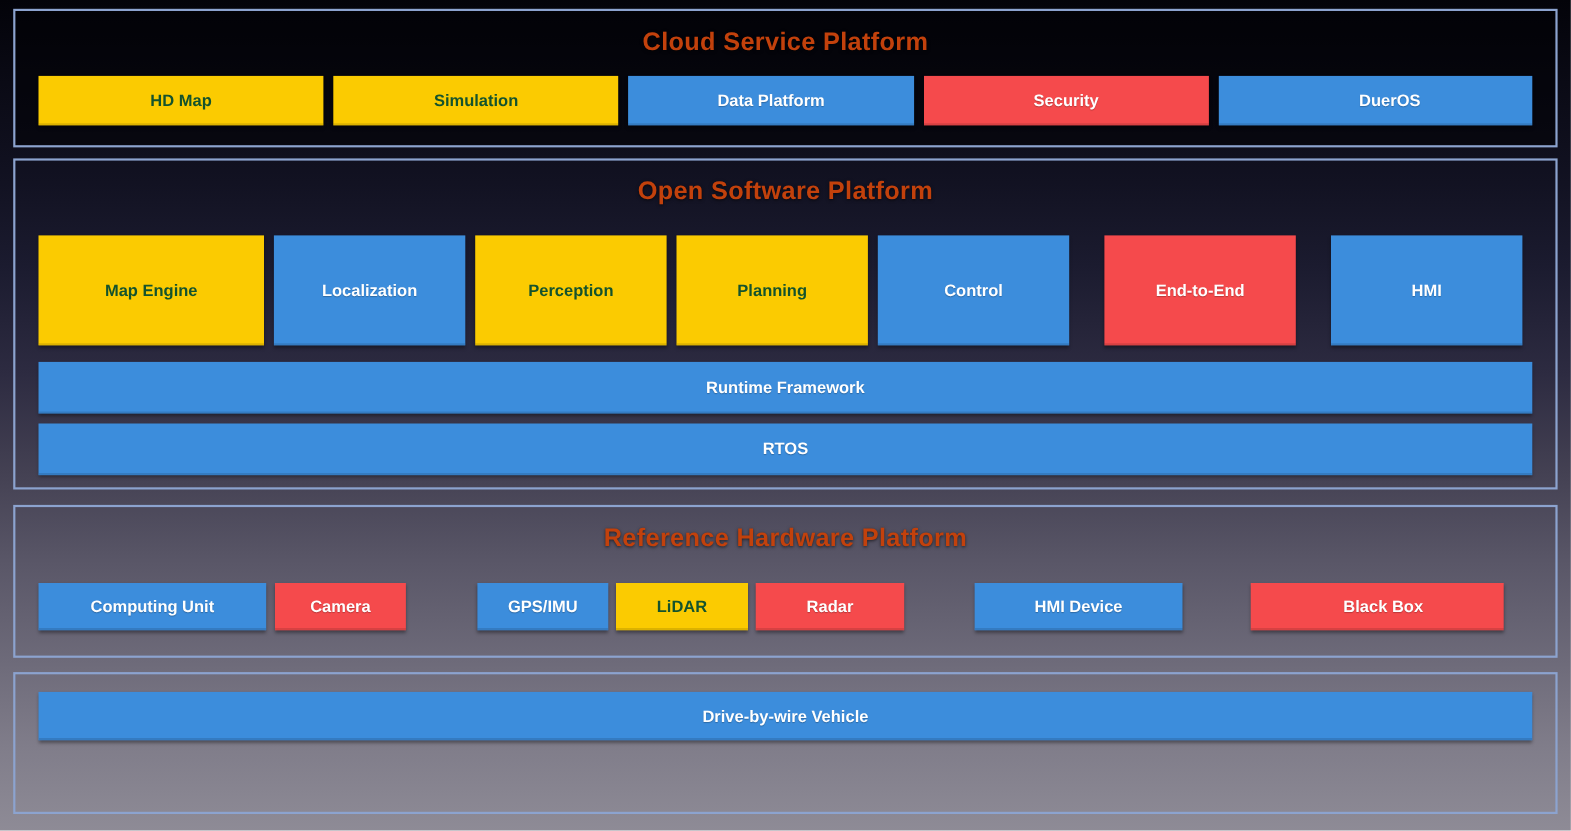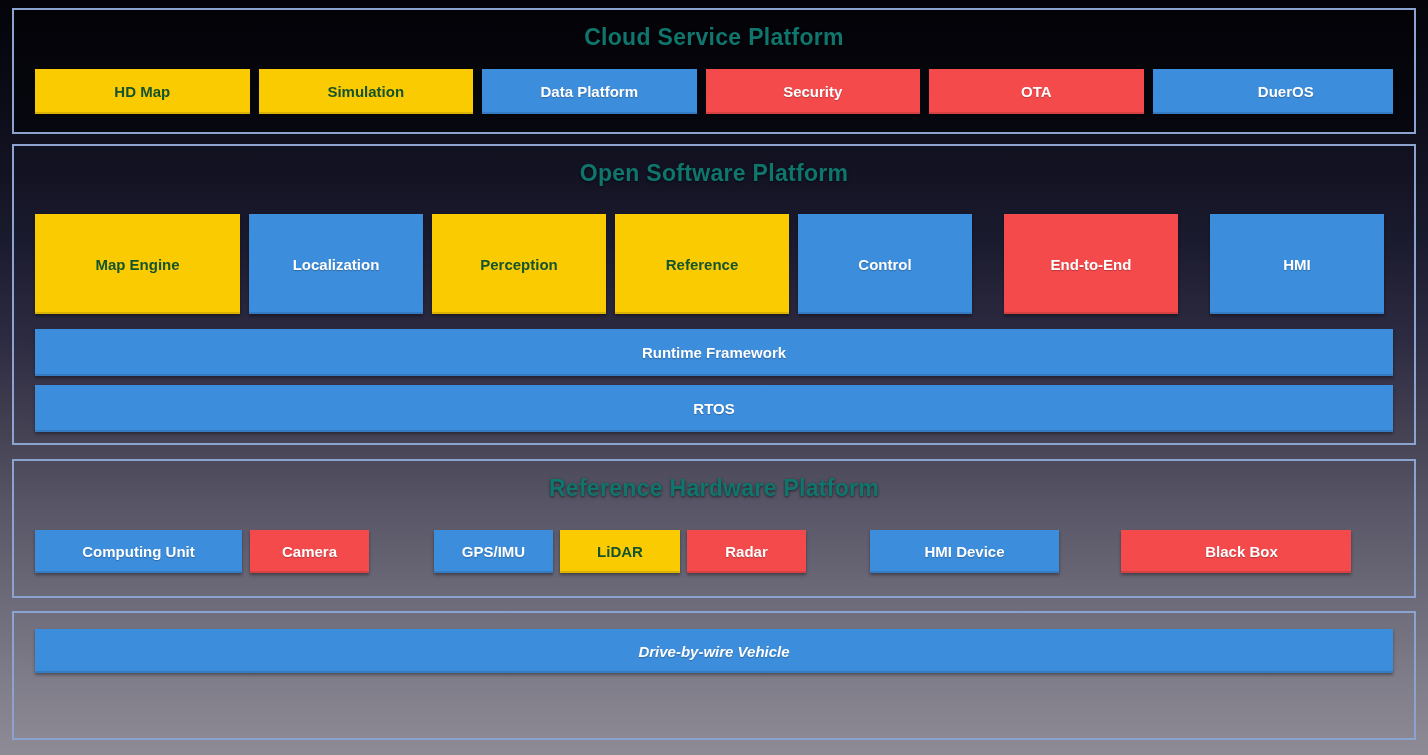--- a/index.html
+++ b/index.html
@@ -22,21 +22,21 @@
   #section-cloud    { top: 8px;   height: 126px; background: rgba(2,2,6,0.55); }
   #section-software { top: 144px; height: 301px; }
   #section-hardware { top: 459px; height: 139px; }
   #section-vehicle  { top: 611px; height: 129px; }
 
   .section-title {
     margin-top: 13px;
     height: 28px; line-height: 28px;
     text-align: center;
     font-size: 23px; font-weight: bold;
-    color: #0f766e;
+    color: #c2410c;
     text-shadow: 0 1px 3px rgba(0,0,0,0.65);
     letter-spacing: 0.3px;
   }
 
   .row { display: flex; padding: 0 21px; }
 
   .box {
     display: flex; align-items: center; justify-content: center;
     font-size: 15px; font-weight: bold;
     color: #ffffff;
@@ -62,50 +62,49 @@
   #runtime-bar-row { margin-top: 15px; }
   #rtos-bar-row    { margin-top: 9px; }
 
   
   .hw-row { margin-top: 28px; }
   .hw-row .box { height: 43px; }
   #hw-computing-unit { width: 207px; }
   #hw-gps-imu        { width: 119px; margin-left: 65px; }
   #hw-camera         { width: 119px; margin-left: 8px; }
   #hw-lidar          { width: 120px; margin-left: 7px; }
-  #hw-radar          { width: 119px; margin-left: 7px; }
+  #hw-radar          { width: 135px; margin-left: 7px; }
   #hw-hmi-device     { width: 189px; margin-left: 64px; }
   #hw-black-box      { width: 230px; margin-left: 62px; }
 
   
   #vehicle-bar-row { margin-top: 16px; }
   #vehicle-bar-row .bar { height: 44px; }
 </style>
 </head>
 <body>
 
 <div class="section" id="section-cloud">
   <div class="section-title">Cloud Service Platform</div>
   <div class="row cloud-row">
     <div class="box" data-color="yellow" style="background-color: rgb(251, 203, 1);">HD Map</div>
     <div class="box" data-color="yellow" style="background-color: rgb(251, 203, 1);">Simulation</div>
     <div class="box" data-color="blue" style="background-color: rgb(60, 141, 220);">Data Platform</div>
     <div class="box" data-color="red" style="background-color: rgb(245, 74, 76);">Security</div>
-    <div class="box" data-color="red" style="background-color: rgb(245, 74, 76);">OTA</div>
     <div class="box" data-color="blue" style="background-color: rgb(60, 141, 220); padding-left: 26px;">DuerOS</div>
   </div>
 </div>
 
 <div class="section" id="section-software">
   <div class="section-title">Open Software Platform</div>
   <div class="row sw-row">
     <div class="box wide" data-color="yellow" style="background-color: rgb(251, 203, 1);">Map Engine</div>
     <div class="box" data-color="blue" style="background-color: rgb(60, 141, 220);">Localization</div>
     <div class="box" data-color="yellow" style="background-color: rgb(251, 203, 1);">Perception</div>
-    <div class="box" data-color="yellow" style="background-color: rgb(251, 203, 1);">Reference</div>
+    <div class="box" data-color="yellow" style="background-color: rgb(251, 203, 1);">Planning</div>
     <div class="box" data-color="blue" style="background-color: rgb(60, 141, 220);">Control</div>
     <div class="box spaced" data-color="red" style="background-color: rgb(245, 74, 76);">End-to-End</div>
     <div class="box spaced" data-color="blue" style="background-color: rgb(60, 141, 220);">HMI</div>
   </div>
   <div class="row bar-row" id="runtime-bar-row">
     <div class="box bar" data-color="blue" style="background-color: rgb(60, 141, 220);">Runtime Framework</div>
   </div>
   <div class="row bar-row" id="rtos-bar-row">
     <div class="box bar" data-color="blue" style="background-color: rgb(60, 141, 220);">RTOS</div>
   </div>
@@ -119,15 +118,15 @@
     <div class="box" id="hw-gps-imu" data-color="blue" style="background-color: rgb(60, 141, 220);">GPS/IMU</div>
     <div class="box" id="hw-lidar" data-color="yellow" style="background-color: rgb(251, 203, 1);">LiDAR</div>
     <div class="box" id="hw-radar" data-color="red" style="background-color: rgb(245, 74, 76);">Radar</div>
     <div class="box" id="hw-hmi-device" data-color="blue" style="background-color: rgb(60, 141, 220);">HMI Device</div>
     <div class="box" id="hw-black-box" data-color="red" style="background-color: rgb(245, 74, 76); padding-left: 11px;">Black Box</div>
   </div>
 </div>
 
 <div class="section" id="section-vehicle">
   <div class="row bar-row" id="vehicle-bar-row">
-    <div class="box bar" data-color="blue" style="background-color: rgb(60, 141, 220); font-style: italic;">Drive-by-wire Vehicle</div>
+    <div class="box bar" data-color="blue" style="background-color: rgb(60, 141, 220);">Drive-by-wire Vehicle</div>
   </div>
 </div>
 
 </body></html>

